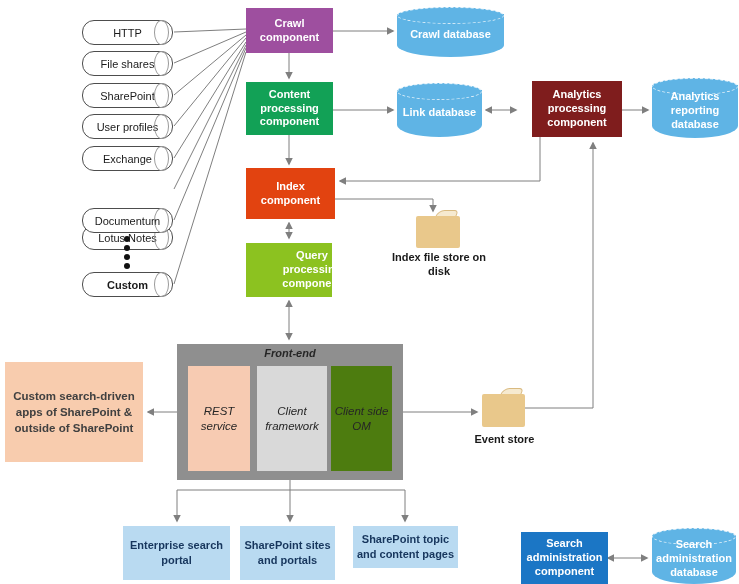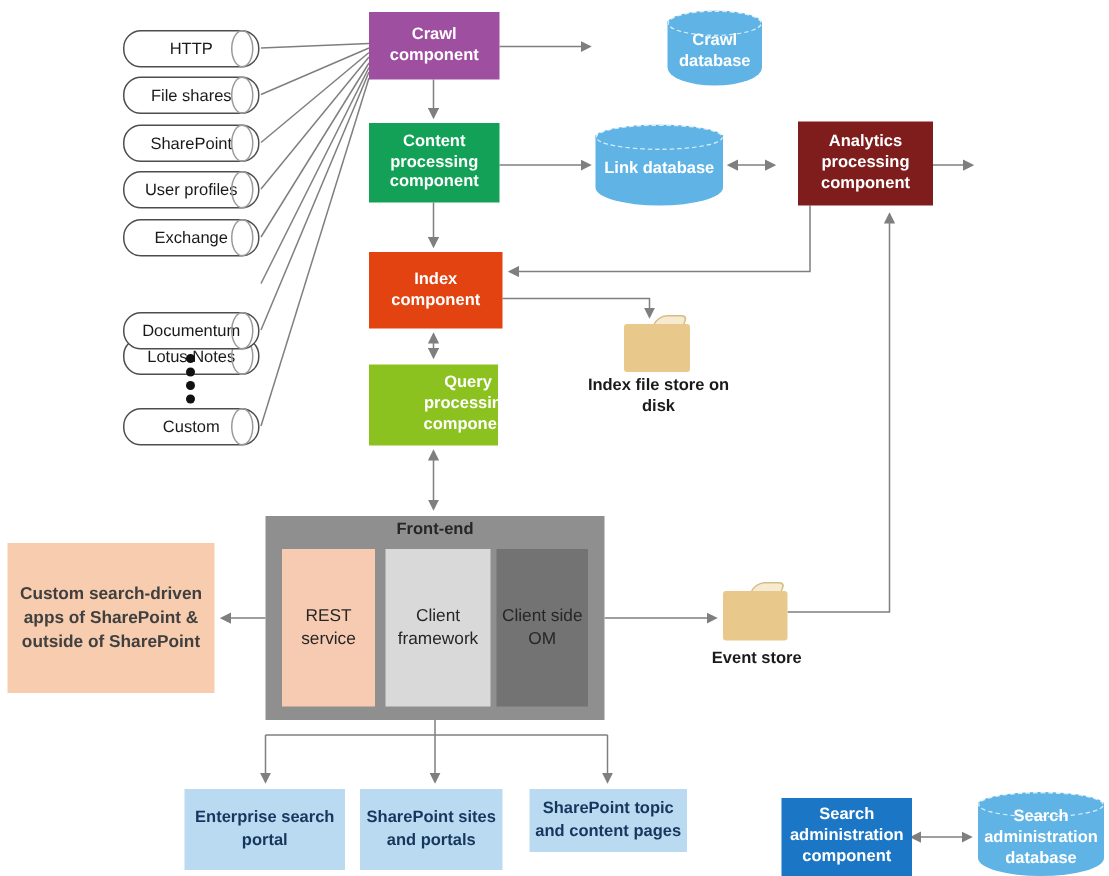--- a/index.html
+++ b/index.html
@@ -121,21 +121,21 @@
     </div>
   <div class="abs hcyl" style="left:82px;top:208px;width:91px;height:25px;">
       <span>Documentum</span>
     </div>
   <div class="abs dots" style="left:124px;top:236px;">
     <span></span>
       <span></span>
       <span></span>
       <span></span>
   </div>
-  <div class="abs hcyl" style="left:82px;top:272px;width:91px;height:25px;">
+  <div class="abs hcyl" style="left:82px;top:272px;width:91px;height:25px;font-weight:bold;">
       <span>Custom</span>
     </div>
 
   <div class="abs box" style="left: 246px; top: 8px; width: 87px; height: 45px; background: rgb(158, 79, 159);">
       <span>Crawl component</span>
     </div>
   <div class="abs box" style="left: 246px; top: 82px; width: 87px; height: 53px; background: rgb(18, 161, 86);">
       <span>Content processing component</span>
     </div>
   <div class="abs box" style="left: 246px; top: 168px; width: 89px; height: 51px; background: rgb(226, 67, 16);">
@@ -144,57 +144,62 @@
   <div class="abs box" style="left: 246px; top: 243px; width: 86px; height: 54px; background: rgb(140, 194, 32); padding-left: 48px;">
       <span>Query processing component</span>
     </div>
   <div class="abs box" style="left: 532px; top: 81px; width: 90px; height: 56px; background: #7f1d1d;">
       <span>Analytics processing component</span>
     </div>
   <div class="abs box" style="left: 521px; top: 532px; width: 87px; height: 52px; background: rgb(27, 118, 197);">
       <span>Search administration component</span>
     </div>
 
-  <div class="abs vcyl" style="left:397px;top:7px;width:63px;height:50px;margin-left:48px;">
+  <div class="abs vcyl" style="left:397px;top:7px;width:107px;height:50px;">
     <div class="vcyl-body" style="background: rgb(95, 180, 229);"></div>
     <div class="vcyl-cap" style="background: rgb(95, 180, 229);"></div>
     <div class="vcyl-label">Crawl database</div>
   </div>
   <div class="abs vcyl" style="left:397px;top:83px;width:85px;height:54px;">
     <div class="vcyl-body" style="background: rgb(95, 180, 229);"></div>
     <div class="vcyl-cap" style="background: rgb(95, 180, 229);"></div>
     <div class="vcyl-label">Link database</div>
+  </div>
+  <div class="abs vcyl" style="left:652px;top:78px;width:86px;height:60px;">
+    <div class="vcyl-body" style="background: rgb(95, 180, 229);"></div>
+    <div class="vcyl-cap" style="background: rgb(95, 180, 229);"></div>
+    <div class="vcyl-label">Analytics reporting database</div>
   </div>
   <div class="abs vcyl" style="left:652px;top:528px;width:84px;height:56px;">
     <div class="vcyl-body" style="background: rgb(95, 180, 229);"></div>
     <div class="vcyl-cap" style="background: rgb(95, 180, 229);"></div>
     <div class="vcyl-label">Search administration database</div>
   </div>
 
   <div class="abs" style="left:416px;top:216px;width:44px;height:32px;">
     <div class="folder-tab"></div>
     <div class="folder-body" style="background: rgb(233, 200, 139);"></div>
   </div>
   <div class="abs store-label" style="left:380px;top:250px;width:118px;">Index file store on disk</div>
 
   <div class="abs" style="left:482px;top:394px;width:43px;height:33px;">
     <div class="folder-tab"></div>
     <div class="folder-body" style="background: rgb(233, 200, 139);"></div>
   </div>
   <div class="abs store-label" style="left:462px;top:432px;width:85px;">Event store</div>
 
-  <div class="abs" style="left: 177px; top: 344px; width: 226px; height: 136px; background: rgb(143, 143, 143);">
+  <div class="abs" style="left: 177px; top: 344px; width: 226px; height: 136px; background: rgb(143, 143, 143); font-style: italic;">
     <div class="fe-title">Front-end</div>
     <div class="abs fe-box" style="left: 11px; top: 22px; width: 62px; height: 105px; background: rgb(247, 203, 178);">
         <span>REST service</span>
       </div>
     <div class="abs fe-box" style="left: 80px; top: 22px; width: 70px; height: 105px; background: rgb(217, 217, 217);">
         <span>Client framework</span>
       </div>
-    <div class="abs fe-box" style="left: 154px; top: 22px; width: 61px; height: 105px; background: #737373;">
+    <div class="abs fe-box" style="left: 154px; top: 22px; width: 61px; height: 105px; background: #4d7c0f;">
         <span>Client side OM</span>
       </div>
   </div>
 
   <div class="abs apps" style="left: 5px; top: 362px; width: 138px; height: 100px; background: rgb(248, 204, 174);">
       <span>Custom search-driven apps of SharePoint &amp; outside of SharePoint</span>
     </div>
 
   <div class="abs out" style="left: 123px; top: 526px; width: 107px; height: 54px; background: rgb(185, 218, 241);">
       <span>Enterprise search portal</span>

